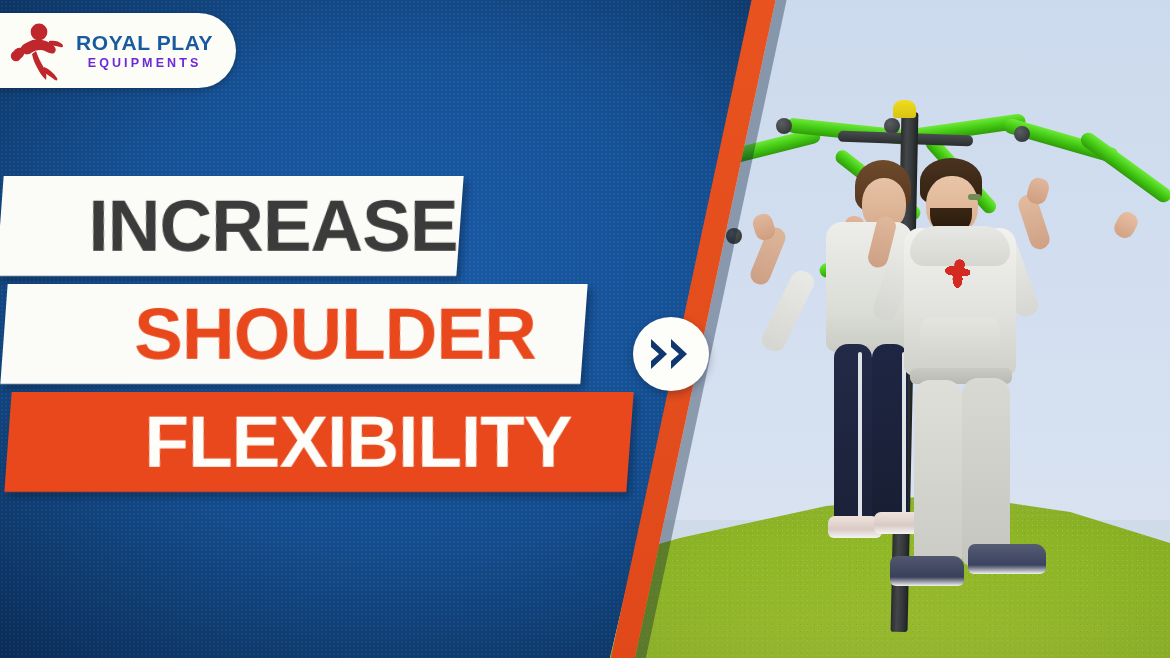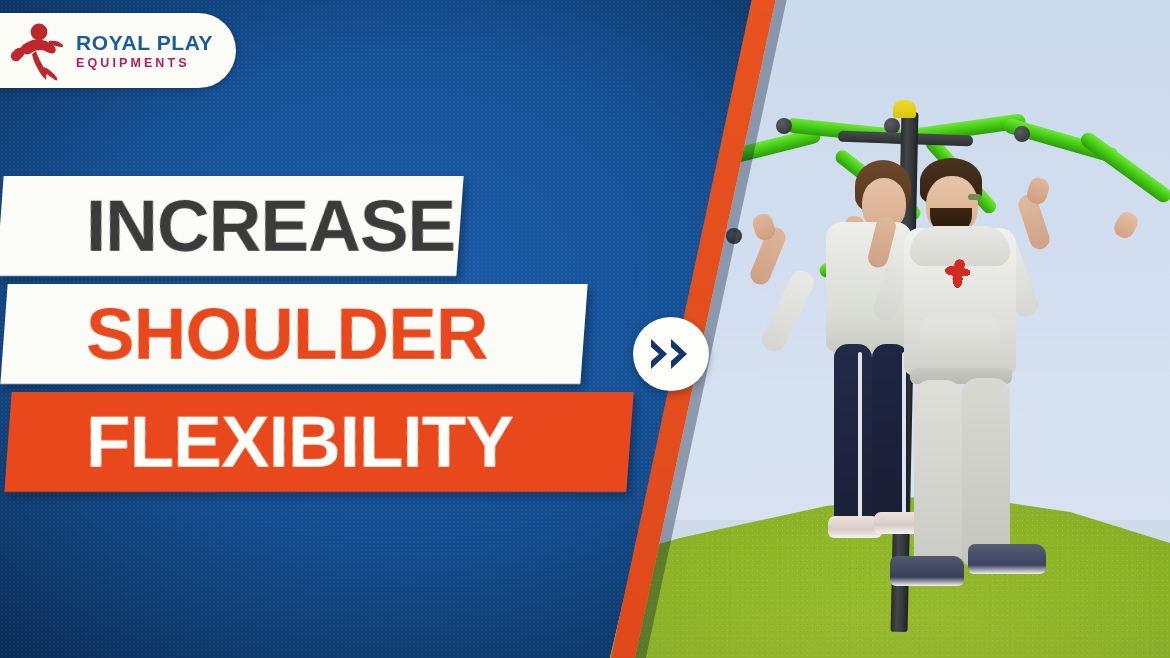--- a/index.html
+++ b/index.html
@@ -1,20 +1,21 @@
 <!DOCTYPE html>
 <html><head>
 <meta charset="utf-8">
 <style>
   html,body{margin:0;padding:0;background:#0d2a52;}
   *{box-sizing:border-box;}
   .stage{
     position:relative;width:1170px;height:658px;overflow:hidden;
     font-family:"Liberation Sans",sans-serif;
     background:#0e3f7e;
+    text-align:center;
   }
 
   
   .blue-bg{
     position:absolute;inset:0;
     background:
       radial-gradient(ellipse 820px 620px at 34% 42%, #1a5ba8 0%, #155196 34%, #10437e 62%, #0b3369 85%, #082b59 100%);
   }
   .blue-dots{
     position:absolute;inset:0;
@@ -137,21 +138,21 @@
   }
   .logo-mark{
     position:relative;width:66px;height:62px;margin-left:22px;flex:none;
   }
   .logo-text{display:flex;flex-direction:column;line-height:1;margin-left:2px;}
   .logo-top{
     font-size:21px;font-weight:bold;color:#1a5ba0;letter-spacing:.6px;
     font-family:"Liberation Sans",sans-serif;
   }
   .logo-sub{
-    font-size:12.5px;font-weight:bold;color:#be185d;letter-spacing:3.1px;
+    font-size:12.5px;font-weight:bold;color:#6d28d9;letter-spacing:3.1px;
     margin-top:4px;font-family:"Liberation Sans",sans-serif;
   }
 
   
   .headline{position:absolute;left:0;top:176px;z-index:15;}
   .band{
     position:relative;display:block;height:100px;margin-bottom:8px;
     transform:skewX(-4.2deg);
     filter:drop-shadow(4px 5px 4px rgba(3,18,42,.42));
   }

